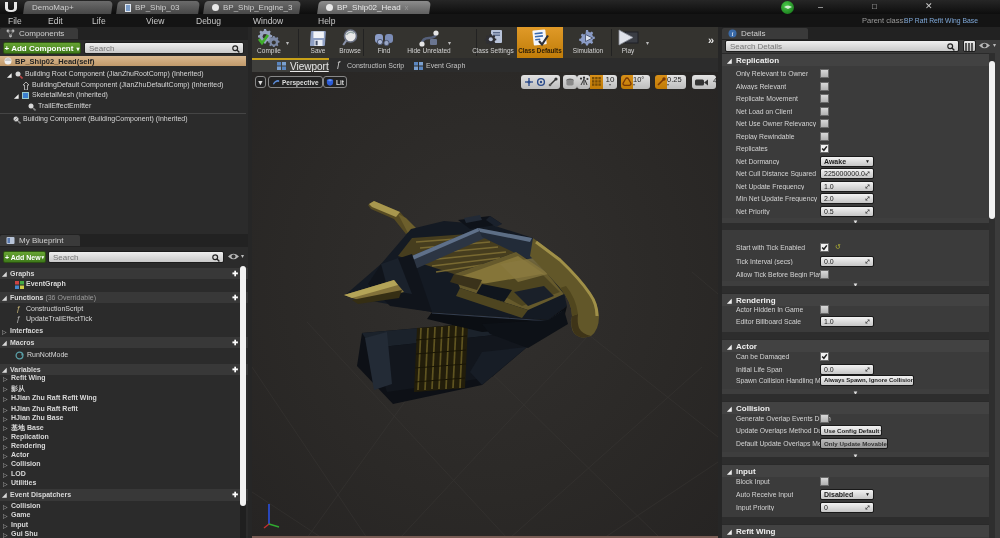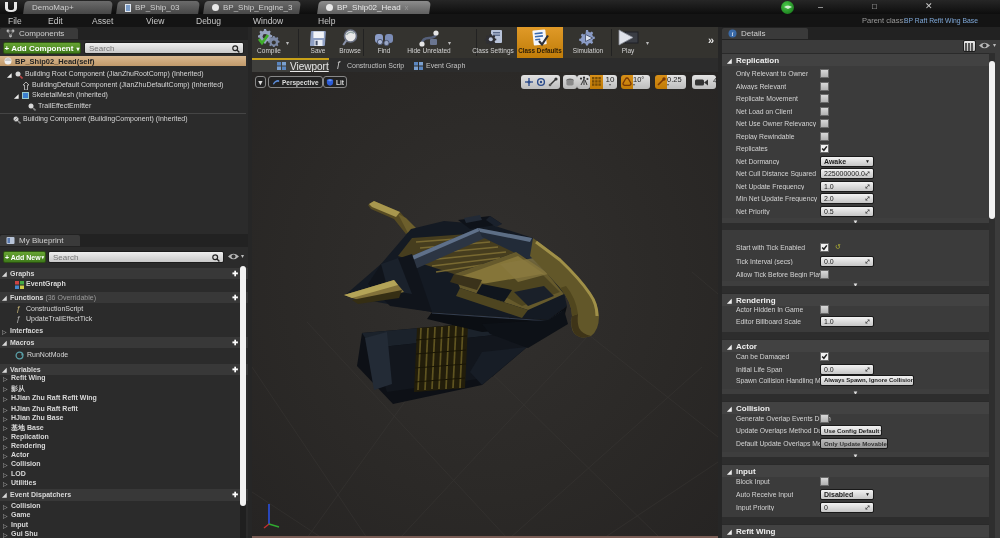--- a/index.html
+++ b/index.html
@@ -90,21 +90,21 @@
         <path d="M0 3 Q4 0 8 3 L4 5 Z" fill="#eaf4ea" opacity="0.85"></path>
       </svg>
     <span class="abs" style="left:818px;top:2px;color:#ccc;font-size:9px;">–</span>
     <span class="abs" style="left:872px;top:2px;color:#ccc;font-size:8px;">□</span>
     <span class="abs" style="left:925px;top:1px;color:#ccc;font-size:9px;">✕</span>
   </div>
 
   <div id="menubar">
     <span class="m" style="left:8px">File</span>
     <span class="m" style="left:48px">Edit</span>
-    <span class="m" style="left:92px">Asset</span>
+    <span class="m" style="left:92px">Life</span>
     <span class="m" style="left:146px">View</span>
     <span class="m" style="left:196px">Debug</span>
     <span class="m" style="left:253px">Window</span>
     <span class="m" style="left:318px">Help</span>
     <span class="m" style="left:862px;color:#9a9a9a;font-size:7.5px;">Parent class:</span>
     <span class="m" style="left:904px;color:#7fa8d8;font-size:6.8px;top:3px;">BP Raft Refit Wing Base</span>
     <svg class="abs" style="left:978px;top:16px" width="9" height="9" viewBox="0 0 9 9">
         <circle cx="3.6" cy="3.6" r="2.7" stroke="#ccc" stroke-width="1.2" fill="none"></circle>
         <line x1="5.6" y1="5.6" x2="8.4" y2="8.4" stroke="#ccc" stroke-width="1.4"></line>
       </svg>
@@ -615,20 +615,26 @@
   </div>
 
   <div id="details">
     <div style="position:absolute;left:0;top:0;width:278px;height:13px;background:#222;"></div>
     <div class="paneltab" style="left:0;top:1px;width:86px;">
       <svg width="9" height="9" viewBox="0 0 9 9">
           <circle cx="4.5" cy="4.5" r="4" fill="#3a6aa8"></circle>
           <text x="4.5" y="7" font-size="7" fill="#fff" text-anchor="middle" font-style="italic" font-family="Liberation Serif">i</text>
         </svg>
       Details</div>
+    <div class="searchbox" style="left:3px;top:13px;width:234px;height:12px;">Search Details
+      <svg style="position:absolute;right:3px;top:2px" width="8" height="8" viewBox="0 0 8 8">
+          <circle cx="3.2" cy="3.2" r="2.4" stroke="#222" stroke-width="1.2" fill="none"></circle>
+          <line x1="5" y1="5" x2="7.4" y2="7.4" stroke="#222" stroke-width="1.4"></line>
+        </svg>
+    </div>
     <div style="position:absolute;left:241px;top:13px;width:13px;height:12px;background:linear-gradient(#e8e8e8,#c0c0c0);border:1px solid #1d1d1d;border-radius:2px;">
       <svg width="9" height="8" viewBox="0 0 9 8" style="display:block;margin:2px auto 0">
           <g fill="#555">
             <rect x="0" y="0" width="2" height="8"></rect>
             <rect x="3" y="0" width="2" height="8"></rect>
             <rect x="6" y="0" width="2" height="8"></rect>
           </g>
         </svg>
     </div>
     <svg style="position:absolute;left:256px;top:14px" width="13" height="9" viewBox="0 0 13 9">

